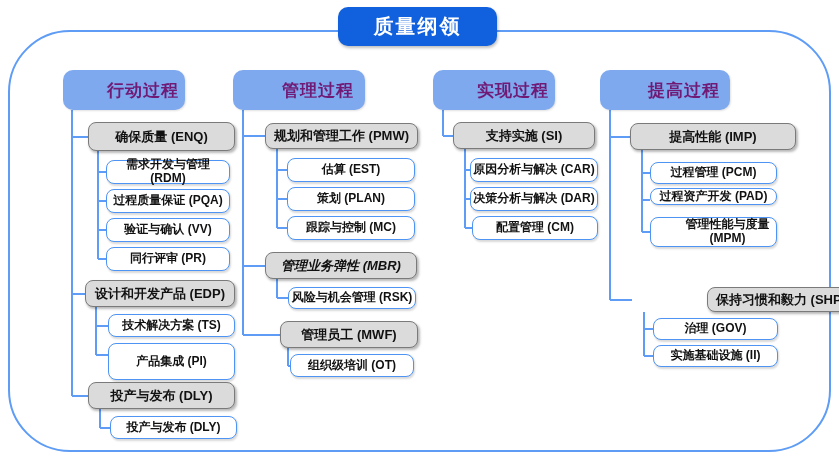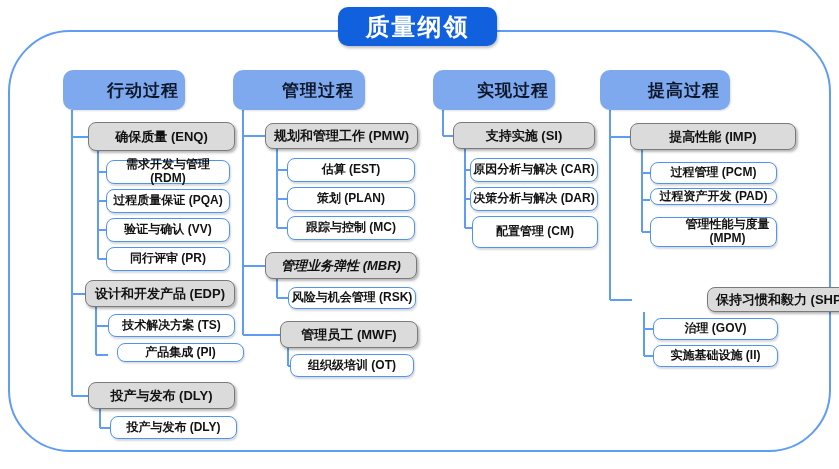--- a/index.html
+++ b/index.html
@@ -6,27 +6,27 @@
   #canvas{
     position:relative;width:839px;height:469px;background:#fff;overflow:hidden;
     font-family:"Liberation Sans","DejaVu Sans",sans-serif;
   }
   #outer-border{
     position:absolute;left:8px;top:30px;width:823px;height:422px;
     border:2px solid #5E9CF5;border-radius:62px;box-sizing:border-box;z-index:0;
   }
   #title-box{
     position:absolute;left:338px;top:7px;width:159px;height:39px;z-index:3;
-    background:#1160DD;border-radius:10px;color:#fff;font-weight:bold;font-size:24px;
+    background:#1160DD;border-radius:10px;color:#fff;font-weight:bold;font-size:20px;
     display:flex;align-items:center;justify-content:center;letter-spacing:2px;
     box-shadow:1px 2px 3px rgba(0,0,0,0.25);
   }
   .header{
     position:absolute;z-index:2;background:#7EA9EF;border-radius:10px;
-    color:#0f172a;font-weight:bold;font-size:17px;letter-spacing:1px;
+    color:#701a75;font-weight:bold;font-size:17px;letter-spacing:1px;
     display:flex;align-items:center;justify-content:center;box-sizing:border-box;
     box-shadow:1px 1px 2px rgba(0,0,0,0.12);
     padding-left:38px;
   }
   .group{
     position:absolute;z-index:2;background:#DBDBDB;border:1.5px solid #7A7A7A;border-radius:8px;
     color:#111;font-weight:bold;font-size:13px;
     display:flex;align-items:center;justify-content:center;box-sizing:border-box;
     box-shadow:1.5px 2px 2.5px rgba(0,0,0,0.28);white-space:nowrap;
   }
@@ -57,21 +57,21 @@
       <div class="line" style="left: 98px; top: 229px; width: 8px; height: 2px;"></div>
       <div class="leaf" style="left: 106px; top: 218px; width: 124px; height: 24px;">验证与确认 (VV)</div>
       <div class="line" style="left: 98px; top: 258px; width: 8px; height: 2px;"></div>
       <div class="leaf" style="left: 106px; top: 247px; width: 124px; height: 24px;">同行评审 (PR)</div>
       <div class="line" style="left: 72px; top: 292.5px; width: 13px; height: 2px;"></div>
       <div class="group" style="left: 85px; top: 280px; width: 150px; height: 27px;">设计和开发产品 (EDP)</div>
       <div class="line" style="left: 95px; top: 307px; width: 2px; height: 47.5px;"></div>
       <div class="line" style="left: 96px; top: 324.5px; width: 12px; height: 2px;"></div>
       <div class="leaf" style="left: 108px; top: 314px; width: 127px; height: 23px;">技术解决方案 (TS)</div>
       <div class="line" style="left: 96px; top: 353.5px; width: 12px; height: 2px;"></div>
-      <div class="leaf" style="left: 108px; top: 343px; width: 127px; height: 19px; margin-left: 9px;">产品集成 (PI)</div>
+      <div class="leaf" style="left: 108px; top: 343px; width: 127px; height: 37px;">产品集成 (PI)</div>
       <div class="line" style="left: 72px; top: 394.5px; width: 16px; height: 2px;"></div>
       <div class="group" style="left: 88px; top: 382px; width: 147px; height: 27px;">投产与发布 (DLY)</div>
       <div class="line" style="left: 99px; top: 409px; width: 2px; height: 18.5px;"></div>
       <div class="line" style="left: 100px; top: 426.5px; width: 10px; height: 2px;"></div>
       <div class="leaf" style="left: 110px; top: 416px; width: 127px; height: 23px;">投产与发布 (DLY)</div>
       <div class="header" style="left: 233px; top: 70px; width: 132px; height: 40px;">管理过程</div>
       <div class="line" style="left: 242px; top: 110px; width: 2px; height: 224.5px;"></div>
       <div class="line" style="left: 243px; top: 135px; width: 22px; height: 2px;"></div>
       <div class="group" style="left: 265px; top: 123px; width: 153px; height: 26px;">规划和管理工作 (PMW)</div>
       <div class="line" style="left: 276px; top: 149px; width: 2px; height: 79px;"></div>
@@ -94,21 +94,21 @@
       <div class="header" style="left: 433px; top: 70px; width: 122px; height: 40px;">实现过程</div>
       <div class="line" style="left: 442px; top: 110px; width: 2px; height: 25.5px;"></div>
       <div class="line" style="left: 443px; top: 134.5px; width: 10px; height: 2px;"></div>
       <div class="group" style="left: 453px; top: 122px; width: 142px; height: 27px;">支持实施 (SI)</div>
       <div class="line" style="left: 464px; top: 149px; width: 2px; height: 79px;"></div>
       <div class="line" style="left: 465px; top: 169px; width: 5px; height: 2px;"></div>
       <div class="leaf" style="left: 470px; top: 158px; width: 128px; height: 24px;">原因分析与解决 (CAR)</div>
       <div class="line" style="left: 465px; top: 198px; width: 5px; height: 2px;"></div>
       <div class="leaf" style="left: 470px; top: 187px; width: 128px; height: 24px;">决策分析与解决 (DAR)</div>
       <div class="line" style="left: 465px; top: 227px; width: 7px; height: 2px;"></div>
-      <div class="leaf" style="left: 472px; top: 216px; width: 126px; height: 32px;">配置管理 (CM)</div>
+      <div class="leaf" style="left: 472px; top: 216px; width: 126px; height: 24px;">配置管理 (CM)</div>
       <div class="header" style="left: 600px; top: 70px; width: 130px; height: 40px;">提高过程</div>
       <div class="line" style="left: 609px; top: 110px; width: 2px; height: 189.5px;"></div>
       <div class="line" style="left: 610px; top: 135.5px; width: 20px; height: 2px;"></div>
       <div class="group" style="left: 630px; top: 123px; width: 166px; height: 27px;">提高性能 (IMP)</div>
       <div class="line" style="left: 641px; top: 150px; width: 2px; height: 82px;"></div>
       <div class="line" style="left: 642px; top: 172px; width: 8px; height: 2px;"></div>
       <div class="leaf" style="left: 650px; top: 162px; width: 127px; height: 22px;">过程管理 (PCM)</div>
       <div class="line" style="left: 642px; top: 198.5px; width: 8px; height: 2px;"></div>
       <div class="leaf" style="left: 650px; top: 188px; width: 127px; height: 17px;">过程资产开发 (PAD)</div>
       <div class="line" style="left: 642px; top: 231px; width: 8px; height: 2px;"></div>

